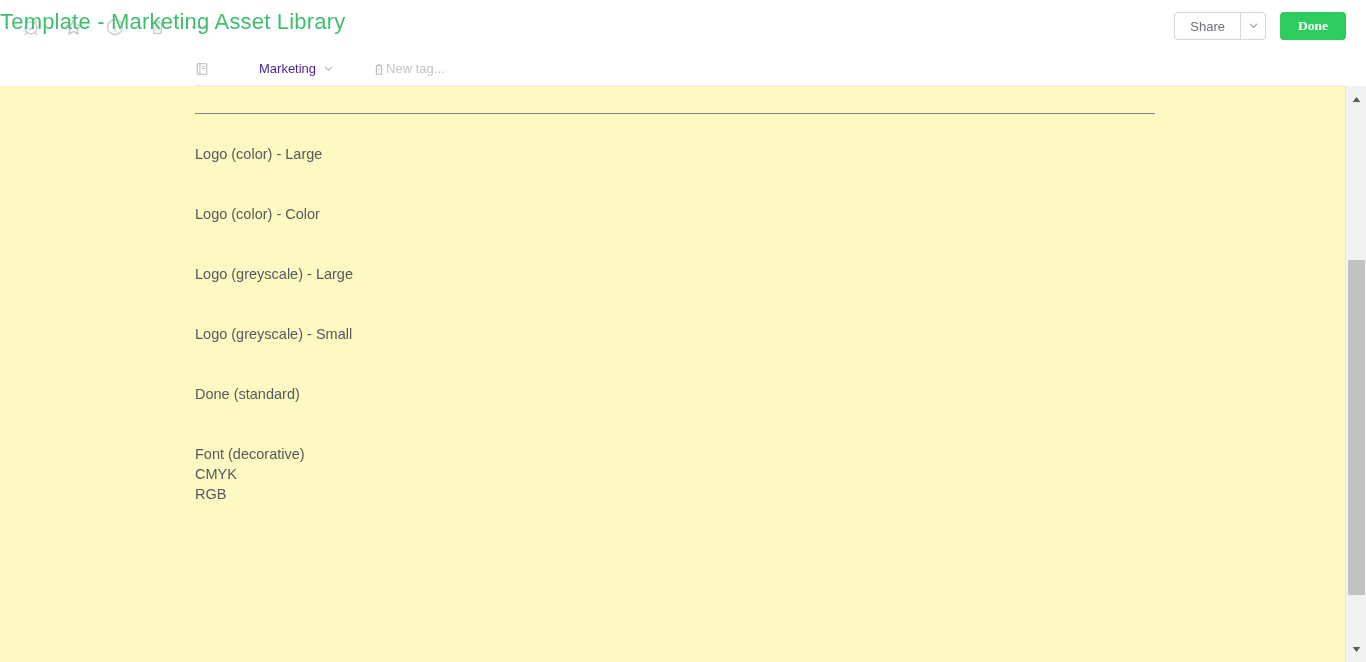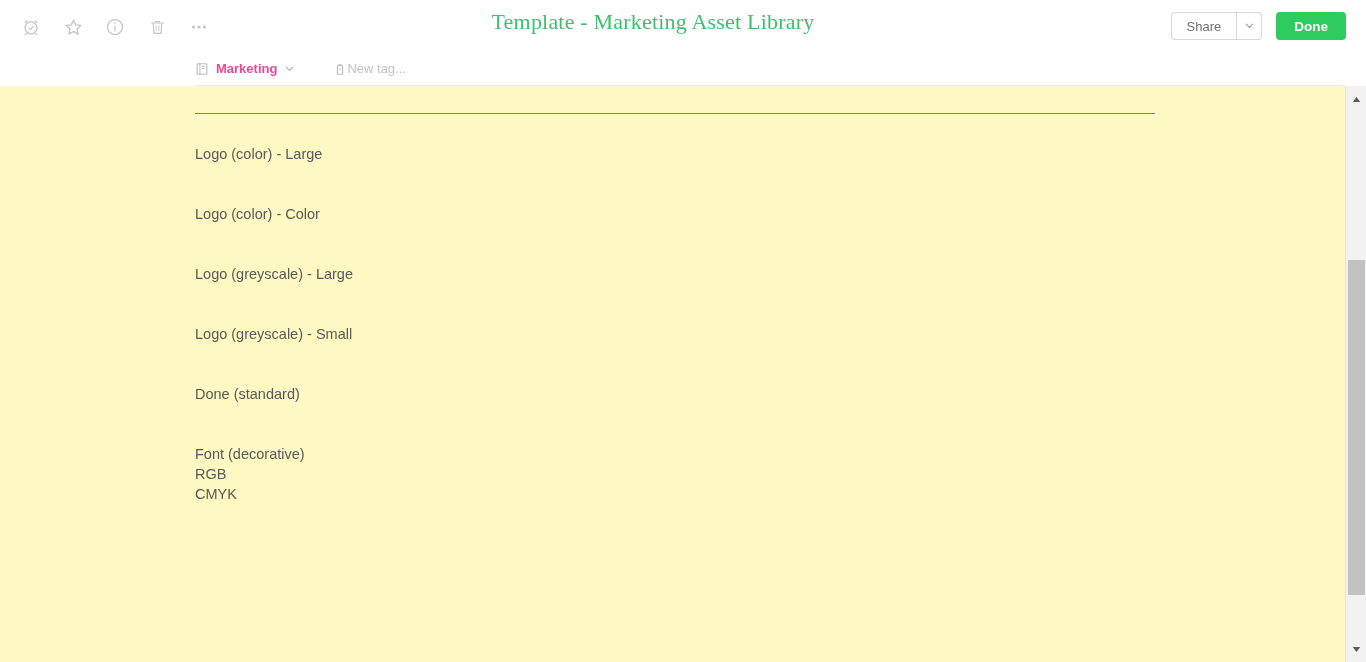--- a/index.html
+++ b/index.html
@@ -43,22 +43,21 @@
     color: #c4c6c8;
     cursor: pointer;
   }
   .tool-icon svg { display: block; }
 
   .doc-title {
     position: absolute;
     top: 9px;
     left: 0;
     width: 1306px;
-    text-align: center;
-    font-family: Liberation Serif, serif;
+    font-family: Liberation Sans, sans-serif;
     font-size: 22px;
     color: #3fbf6e;
     letter-spacing: .2px;
     white-space: nowrap;
   }
 
   .topbar-actions {
     position: absolute;
     top: 12px;
     right: 20px;
@@ -103,21 +102,21 @@
     padding: 0 18px;
     background: #2ecc5f;
     color: #ffffff;
     font-size: 13.5px;
     font-weight: bold;
     border: none;
     border-radius: 4px;
     cursor: pointer;
     display: flex;
     align-items: center;
-    font-family: Liberation Sans, sans-serif;
+    font-family: Liberation Serif, serif;
   }
 
   
   .meta-bar {
     position: absolute;
     top: 52px;
     left: 195px;
     width: 1150px;
     height: 34px;
     display: flex;
@@ -126,22 +125,23 @@
   }
   .notebook-chip {
     display: flex;
     align-items: center;
     gap: 7px;
     cursor: pointer;
     margin-right: 38px;
   }
   .notebook-name {
     font-size: 13px;
-    font-weight: bold;
-    color: #ec4899;
+    font-weight: normal;
+    color: #4c1d95;
+    margin-left: 43px;
   }
   .chip-icon { color: #b8babc; display: flex; align-items: center; }
   .chevron-sm { color: #b0b3b6; display: flex; align-items: center; }
 
   .newtag-chip {
     display: flex;
     align-items: center;
     cursor: pointer;
   }
   .newtag-text {
@@ -318,22 +318,22 @@
 
 <div class="note-body">
   <div class="divider-rule"></div>
   <div class="note-lines" id="note-lines">
       <div class="note-line first">Logo (color) - Large</div>
       <div class="note-line gap-lg">Logo (color) - Color</div>
       <div class="note-line gap-lg">Logo (greyscale) - Large</div>
       <div class="note-line gap-lg">Logo (greyscale) - Small</div>
       <div class="note-line gap-lg">Done (standard)</div>
       <div class="note-line gap-lg">Font (decorative)</div>
+      <div class="note-line gap-none">CMYK</div>
       <div class="note-line gap-none">RGB</div>
-      <div class="note-line gap-none">CMYK</div>
     </div>
 </div>
 
 <div class="scrollbar">
   <div class="sb-arrow up">
     <svg width="9" height="7" viewBox="0 0 10 7" fill="currentColor">
       <path d="M5 0.6L9.2 6.4H0.8z"></path>
     </svg>
   </div>
   <div class="sb-thumb"></div>

